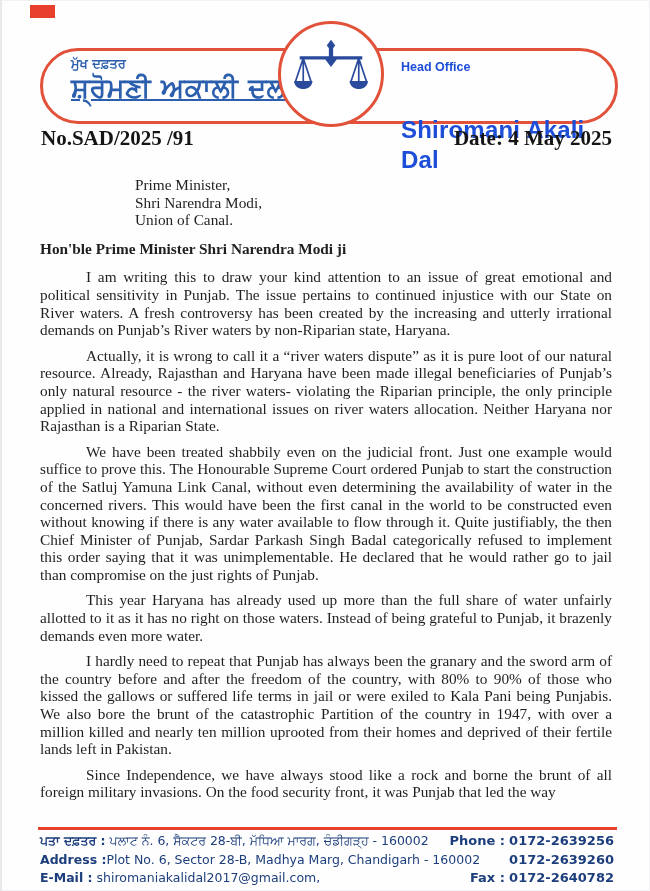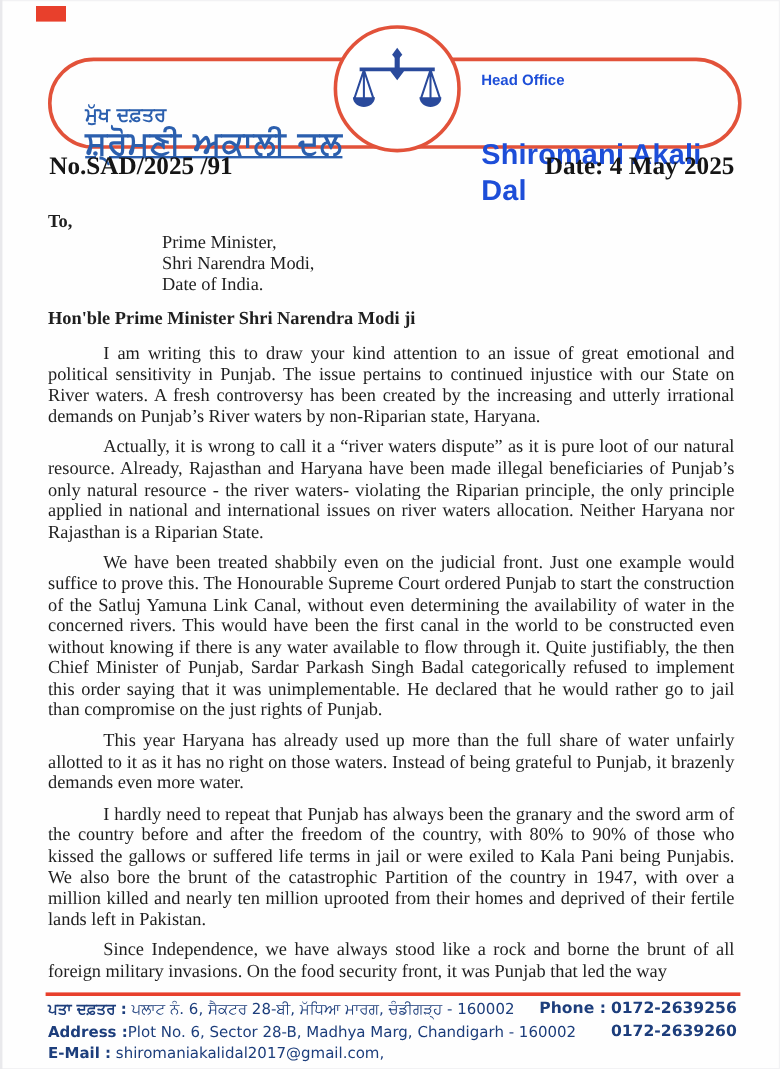--- a/index.html
+++ b/index.html
@@ -11,21 +11,21 @@
 
   
   .corner-mark { position:absolute; left:30px; top:5px; width:25px; height:13px; background:#e8402c; }
 
   
   .lh-band {
     position:absolute; left:40px; right:32px; top:48px; height:70px;
     border:3px solid #e2523a; border-radius:40px; background:transparent;
   }
   .lh-left { position:absolute; left:28px; top:6px; color:#2b5fae; font-family:"DejaVu Sans", sans-serif; }
-  .pa-small { font-size:16px; font-weight:bold; line-height:14px;margin-top:32px; }
+  .pa-small { font-size:13px; font-weight:bold; line-height:14px; }
   .pa-large { font-size:27px; font-weight:bold; line-height:34px; letter-spacing:0.5px;text-decoration:underline; }
   .lh-right { position:absolute; left:358px; top:9px; color:#1d4ed8; font-family:"Liberation Sans", sans-serif; }
   .ho  { font-size:12.5px; font-weight:bold; line-height:15px; }
   .org { font-size:24px; font-weight:bold; line-height:30px; letter-spacing:0.2px;margin-top:40px; }
   .lh-circle {
     position:absolute; left:278px; top:21px; width:106px; height:106px;
     background:#fff; border:3px solid #e2523a; border-radius:50%;
     display:flex; align-items:center; justify-content:center; box-sizing:border-box;
   }
 
@@ -93,25 +93,24 @@
       </svg>
     </div>
   </header>
 
   <div class="refline">
     <span>No.SAD/2025 /91</span>
     <span>Date: 4 May 2025</span>
   </div>
 
   <main class="body">
-    <div class="to">To,</div>
     <div class="addressee">
       <div>Prime Minister,</div>
       <div>Shri Narendra Modi,</div>
-      <div>Date of India.</div>
+      <div>Union of Canal.</div>
     </div>
     <div class="salutation">Hon'ble Prime Minister Shri Narendra Modi ji</div>
     <p class="para">I am writing this to draw your kind attention to an issue of great emotional and political sensitivity in Punjab.  The issue pertains to continued injustice with our State on River waters. A fresh controversy has been created by the increasing and utterly irrational demands on Punjab’s River waters by non-Riparian state, Haryana.</p>
     <p class="para">Actually, it is wrong to call it a “river waters dispute” as it is pure loot of our natural resource.  Already, Rajasthan and Haryana have been made illegal beneficiaries of Punjab’s only natural resource - the river waters- violating the Riparian principle, the only principle applied in national and international issues on river waters allocation. Neither Haryana nor Rajasthan is a Riparian State.</p>
     <p class="para">We have been treated shabbily even on the judicial front. Just one example would suffice to prove this. The Honourable Supreme Court ordered Punjab to start the construction of the Satluj Yamuna Link Canal, without even determining the availability of water in the concerned rivers. This would have been the first canal in the world to be constructed even without knowing if there is any water available to flow through it. Quite justifiably, the then Chief Minister of Punjab, Sardar Parkash Singh Badal categorically refused to implement this order saying that it was unimplementable. He declared that he would rather go to jail than compromise on the just rights of Punjab.</p>
     <p class="para">This year Haryana has already used up more than the full share of water unfairly allotted to it as it has no right on those waters.  Instead of being grateful to Punjab, it brazenly demands even more water.</p>
     <p class="para">I hardly need to repeat that Punjab has always been the granary and the sword arm of the country before and after the freedom of the country, with 80% to 90% of those who kissed the gallows or suffered life terms in jail or were exiled to Kala Pani being Punjabis. We also bore the brunt of the catastrophic Partition of the country in 1947, with over a million killed and nearly ten million uprooted from their homes and deprived of their fertile lands left in Pakistan.</p>
     <p class="para">Since Independence, we have always stood like a rock and borne the brunt of all foreign military invasions. On the food security front, it was Punjab that led the way</p>
   </main>
 
@@ -129,16 +128,20 @@
         <span class="flabel">E-Mail :</span>
         <span>shiromaniakalidal2017@gmail.com, akalidalheadoffice@gmail.com</span>
       </div>
     </div>
     <div class="footer-right">
       <div>
         <span class="flabel">Phone :</span>
         <span class="fnum">0172-2639256</span>
       </div>
       <div class="fnum">0172-2639260</div>
+      <div>
+        <span class="flabel">Fax :</span>
+        <span class="fnum">0172-2640782</span>
+      </div>
     </div>
   </footer>
 
 </div>
 
 </body></html>

